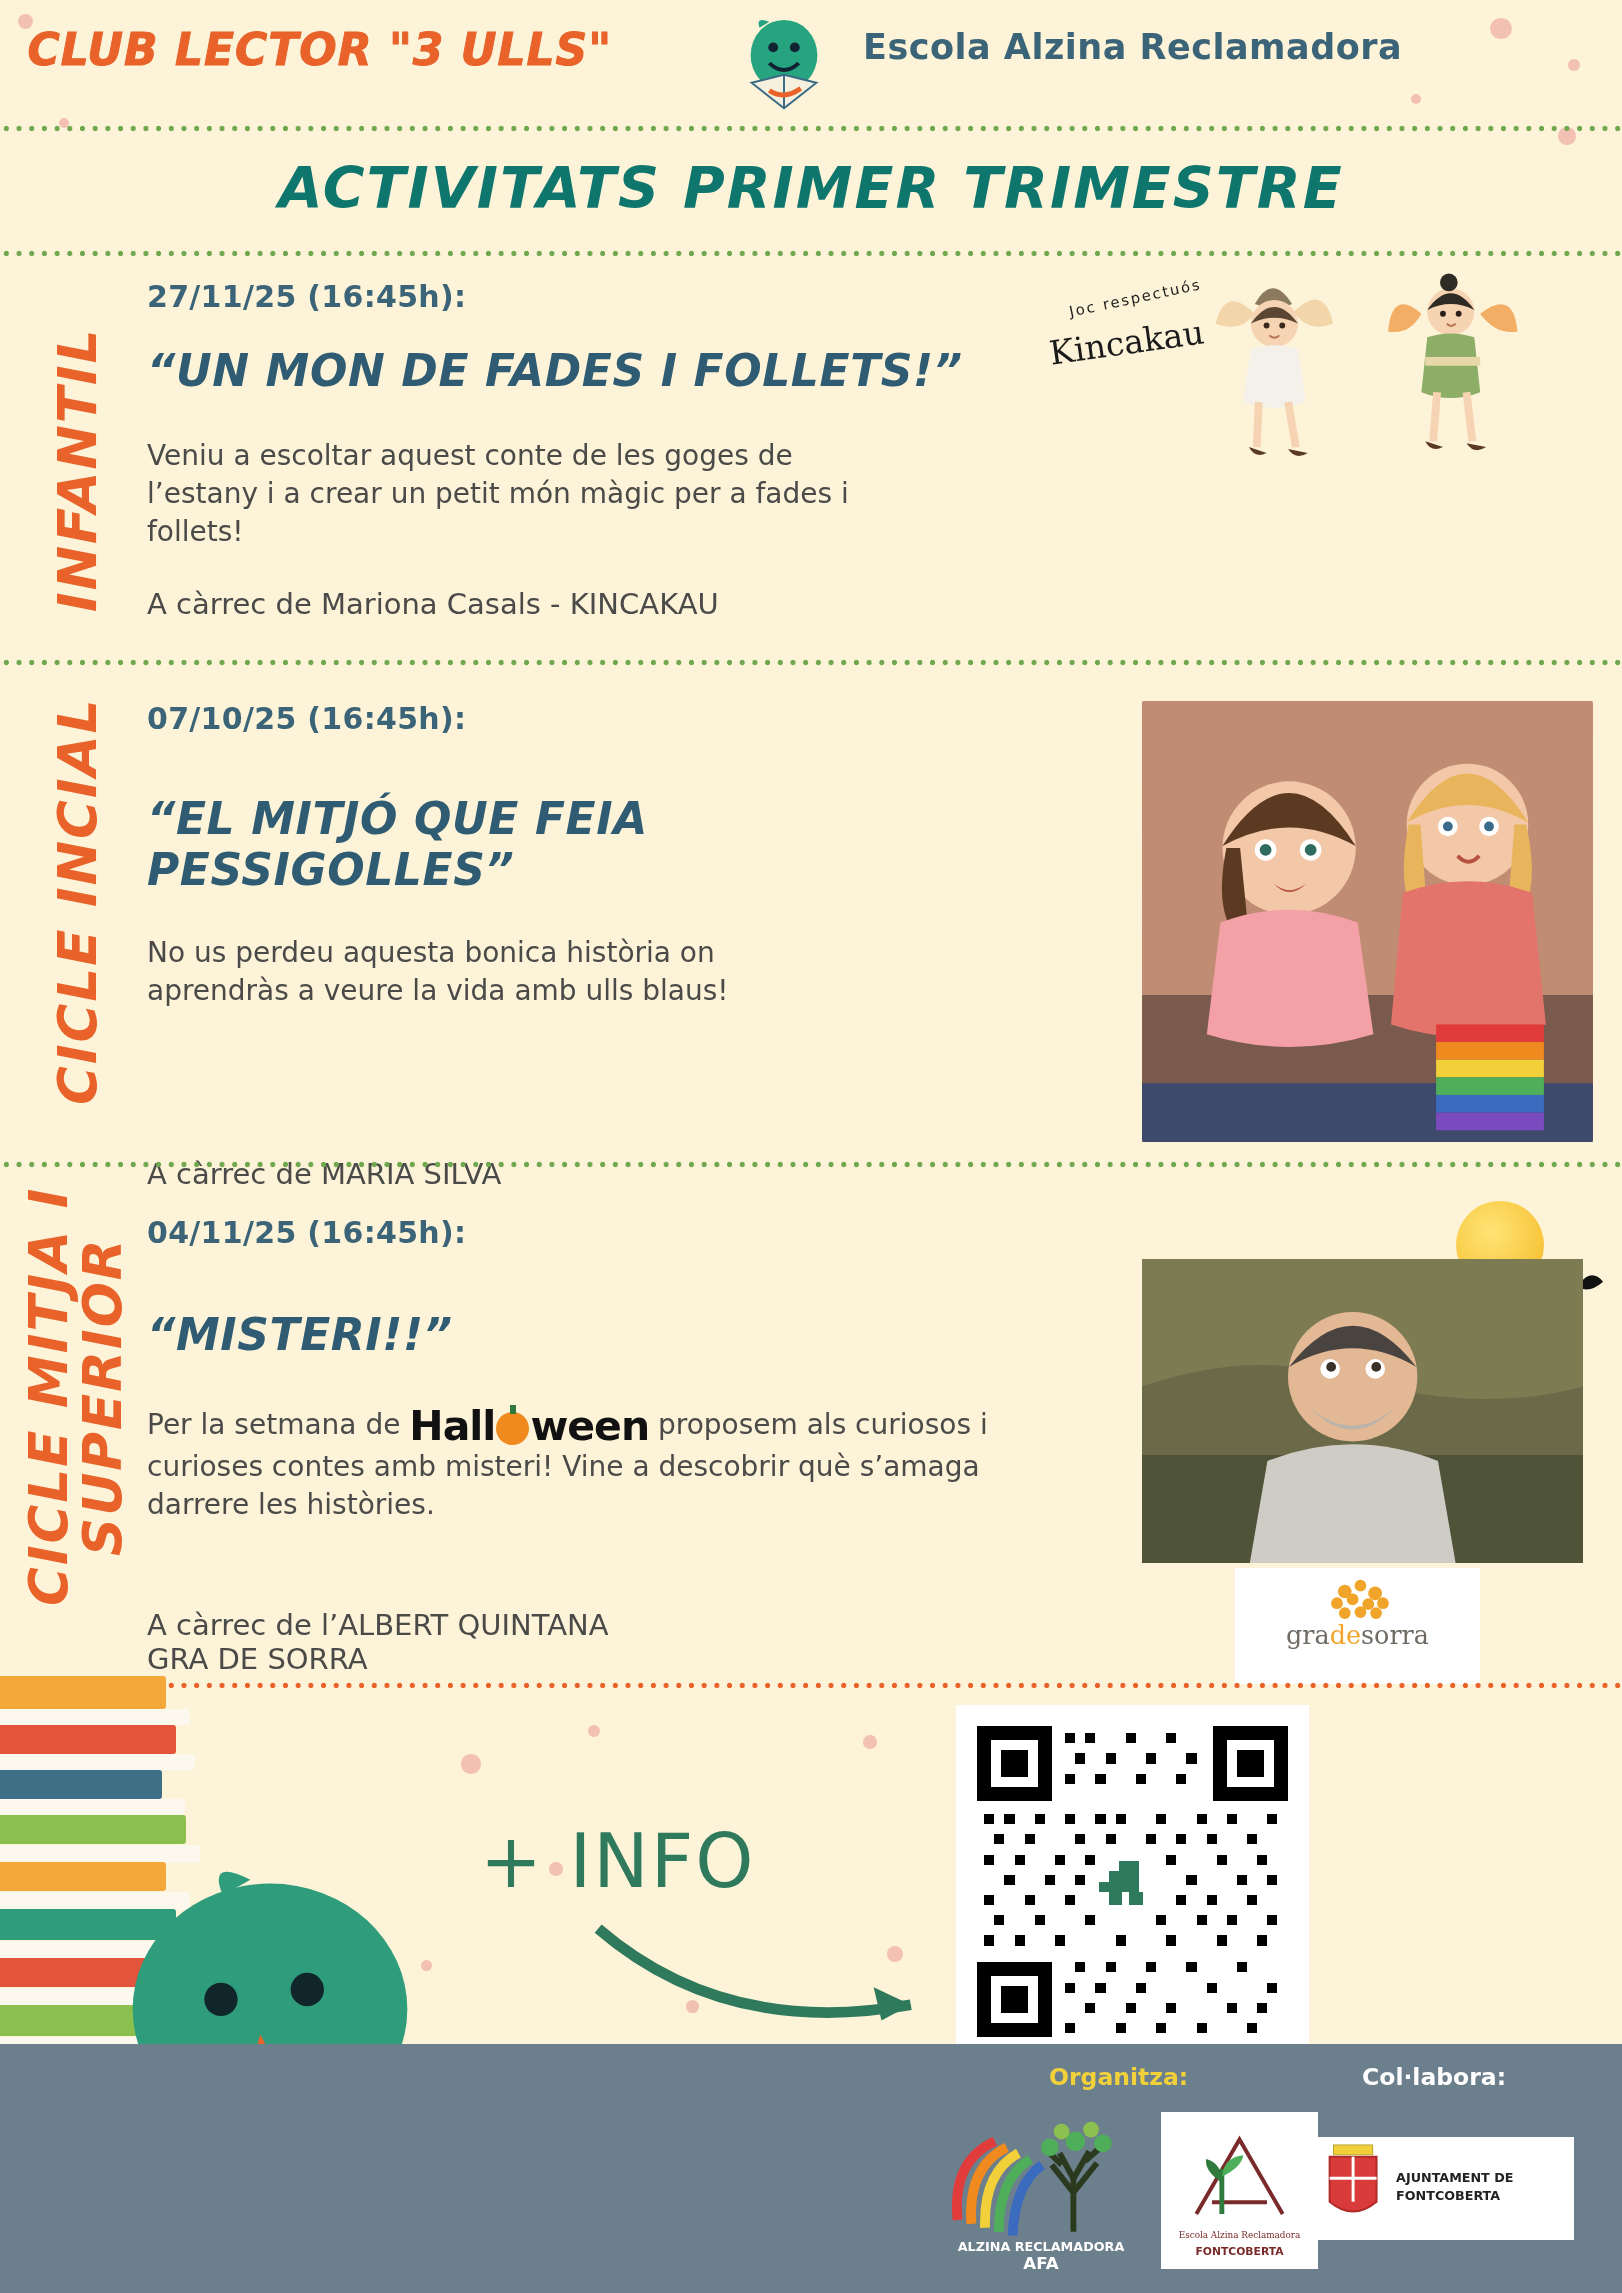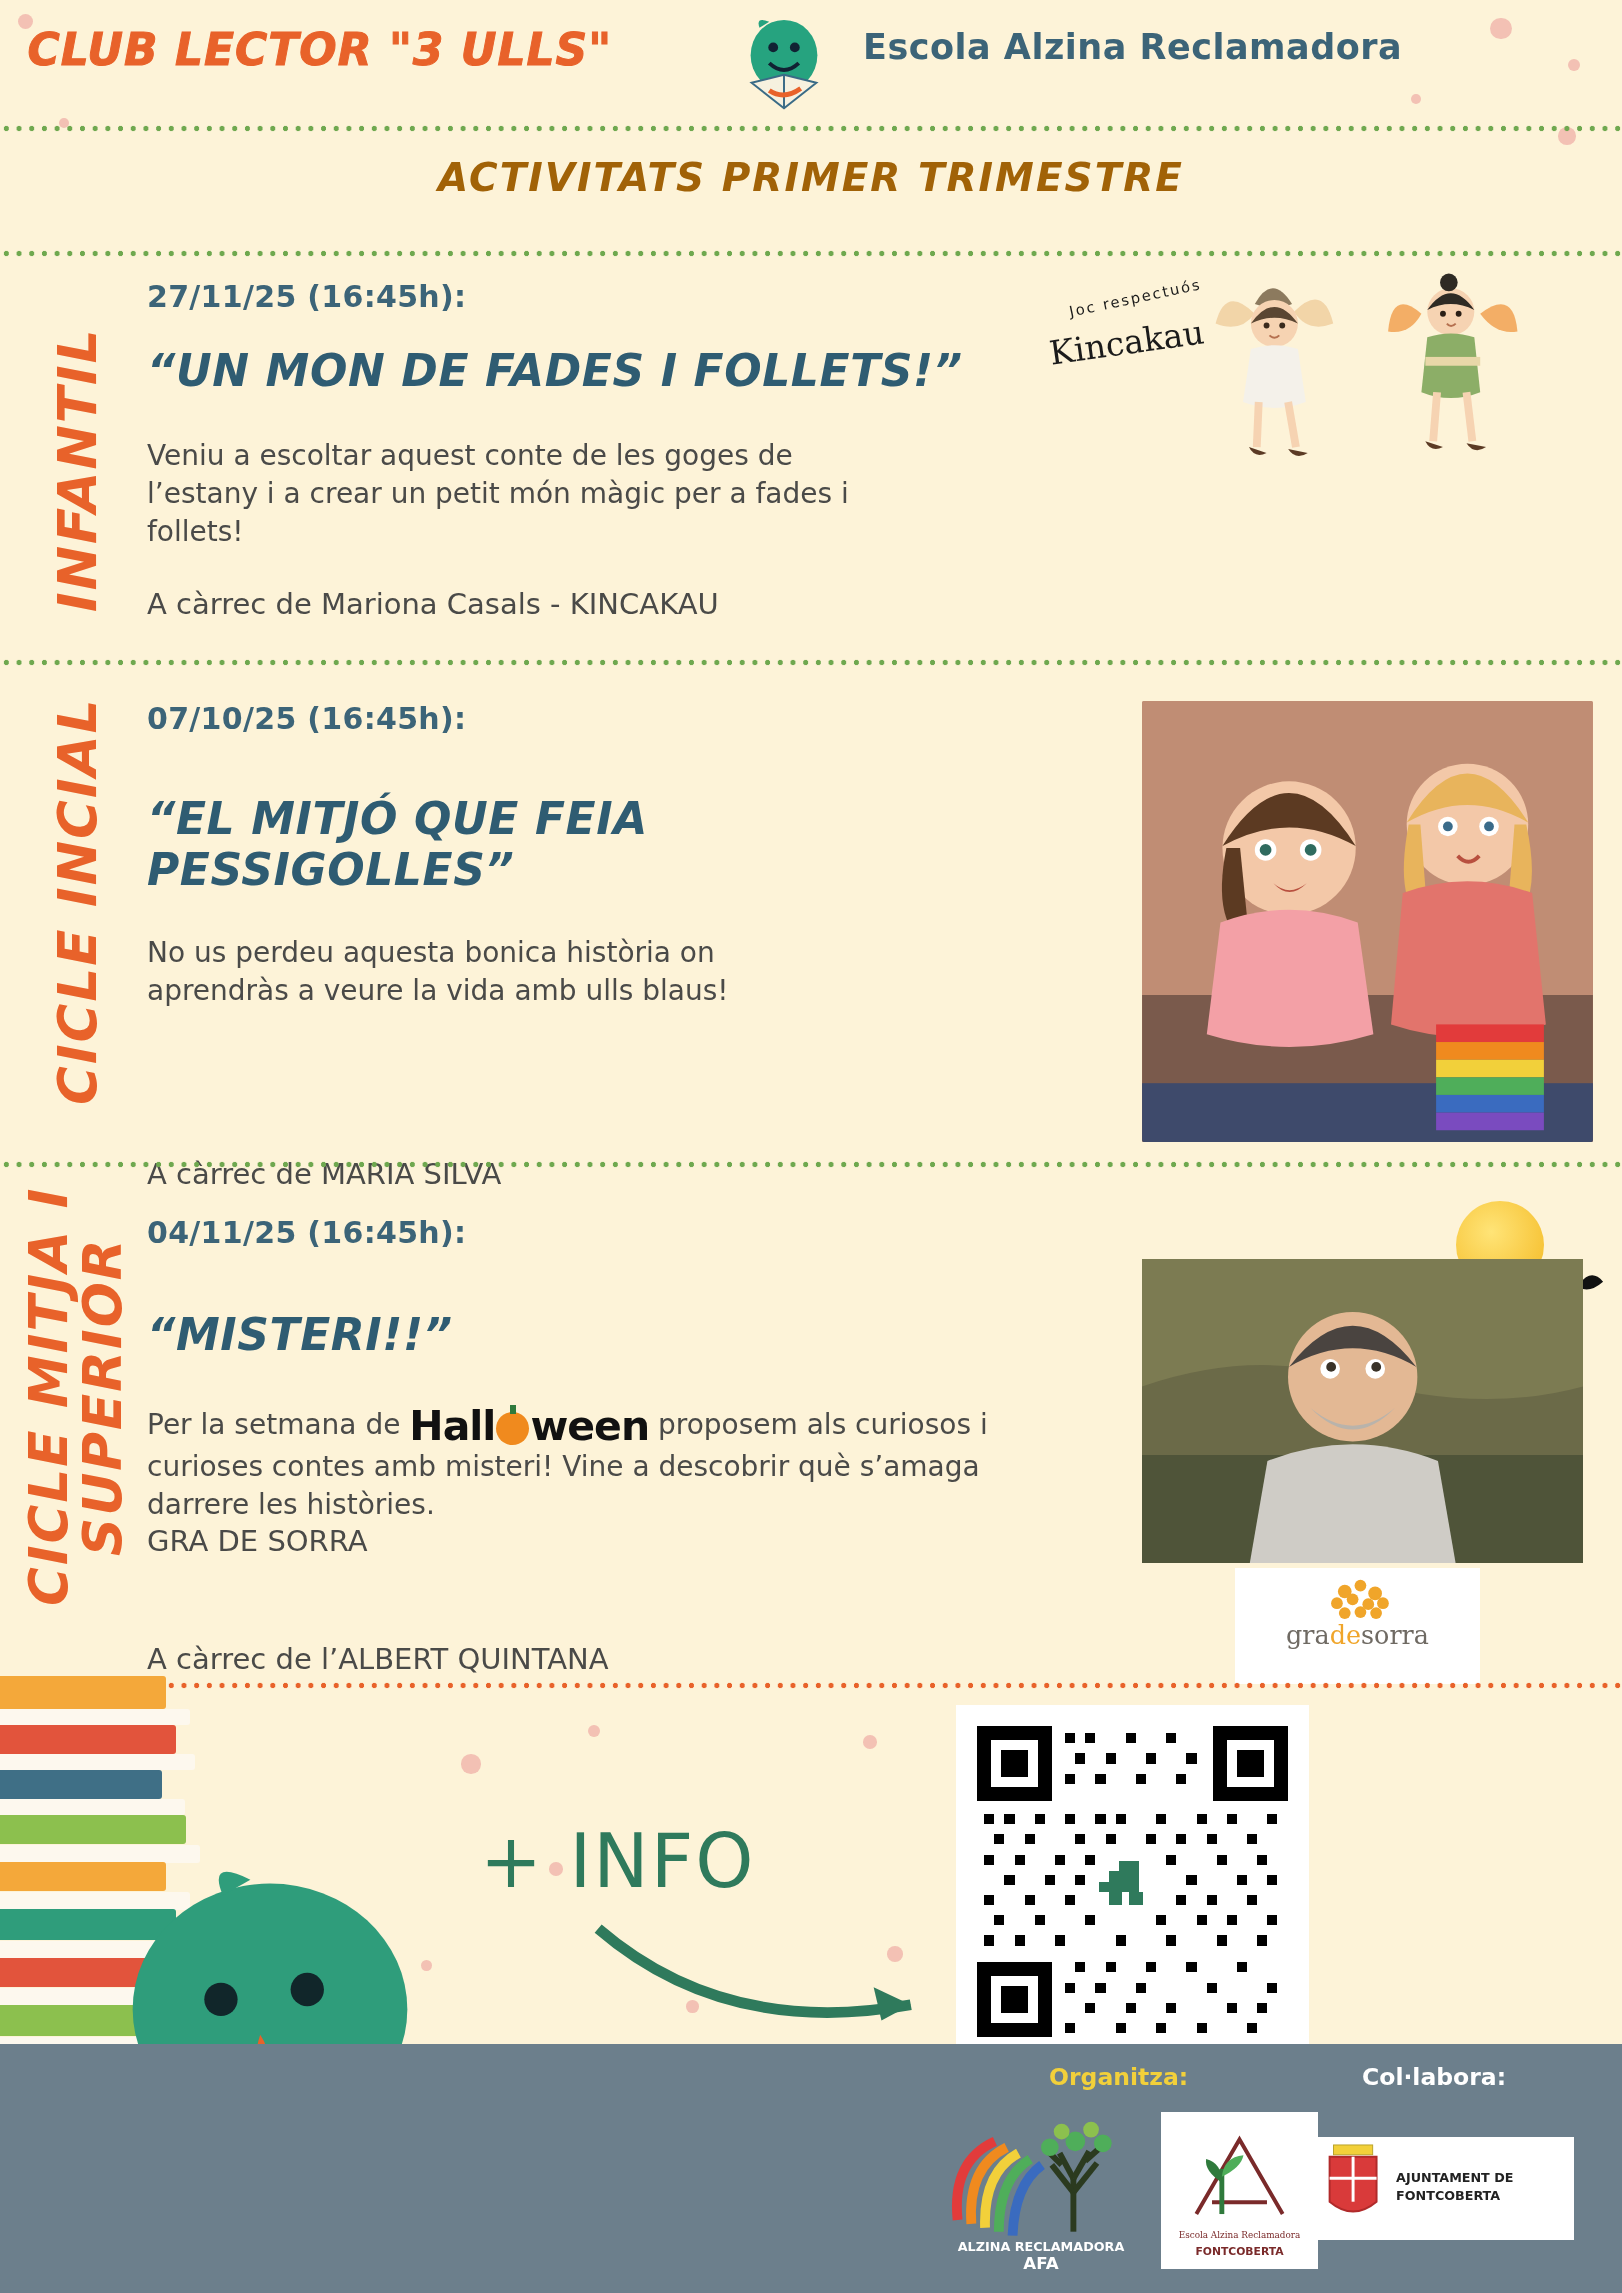--- a/index.html
+++ b/index.html
@@ -37,22 +37,22 @@
     position:absolute;left:863px;top:27.4px;
     font-weight:bold;font-size:35px;letter-spacing:0.5px;
     color:#3c6478;
   }
   .mascot-header{position:absolute;left:730px;top:13.7px;width:108px;height:108px;}
 
   .main-title{
     position:absolute;left:0;top:155px;width:1622px;
     text-align:center;
     font-weight:bold;font-style:italic;
-    font-size:39px;letter-spacing:2px;
-    color:#a16207;
+    font-size:57px;letter-spacing:2px;
+    color:#0f766e;
   }
 
   
   .vlabel{
     position:absolute;
     color:#e8622a;
     font-weight:bold;font-style:italic;
     letter-spacing:2px;
     writing-mode:vertical-rl;
     transform:rotate(180deg);
@@ -316,22 +316,22 @@
   <div class="vlabel" id="vlabel-mitja">CICLE MITJA I SUPERIOR</div>
 
   <div class="section" style="top:1215px;width:882px;">
     <div class="date">04/11/25 (16:45h):</div>
     <div class="story-title" style="margin-top:59px;">“MISTERI!!”</div>
     <div class="body-text" style="margin-top:33px;width:863px;">
       <span>Per la setmana de</span>
       <span class="halloween">Hall<span class="hw-pumpkin"></span>ween</span>
       <span>proposem als curiosos i curioses contes amb misteri! Vine a descobrir què s’amaga darrere les històries.</span>
     </div>
+    <div class="credit" style="margin-top:84px;">A càrrec de l’ALBERT QUINTANA</div>
     <div class="credit">GRA DE SORRA</div>
-    <div class="credit" style="margin-top:84px;">A càrrec de l’ALBERT QUINTANA</div>
   </div>
 
   <div id="moon"></div>
   <svg style="position:absolute;left:1529px;top:1264px;width:78px;height:49px;" viewBox="0 0 80 50">
     <path d="M4 18 Q18 4 28 20 Q40 8 52 20 Q64 4 76 18 Q62 30 52 24 Q40 40 28 24 Q16 30 4 18 Z" fill="#111"></path>
   </svg>
   <svg style="position:absolute;left:1392px;top:1318px;width:57px;height:35px;" viewBox="0 0 58 36">
     <path d="M2 13 Q14 2 20 14 Q29 6 38 14 Q46 2 56 13 Q44 24 38 18 Q29 30 20 18 Q12 24 2 13 Z" fill="#111"></path>
   </svg>
 

